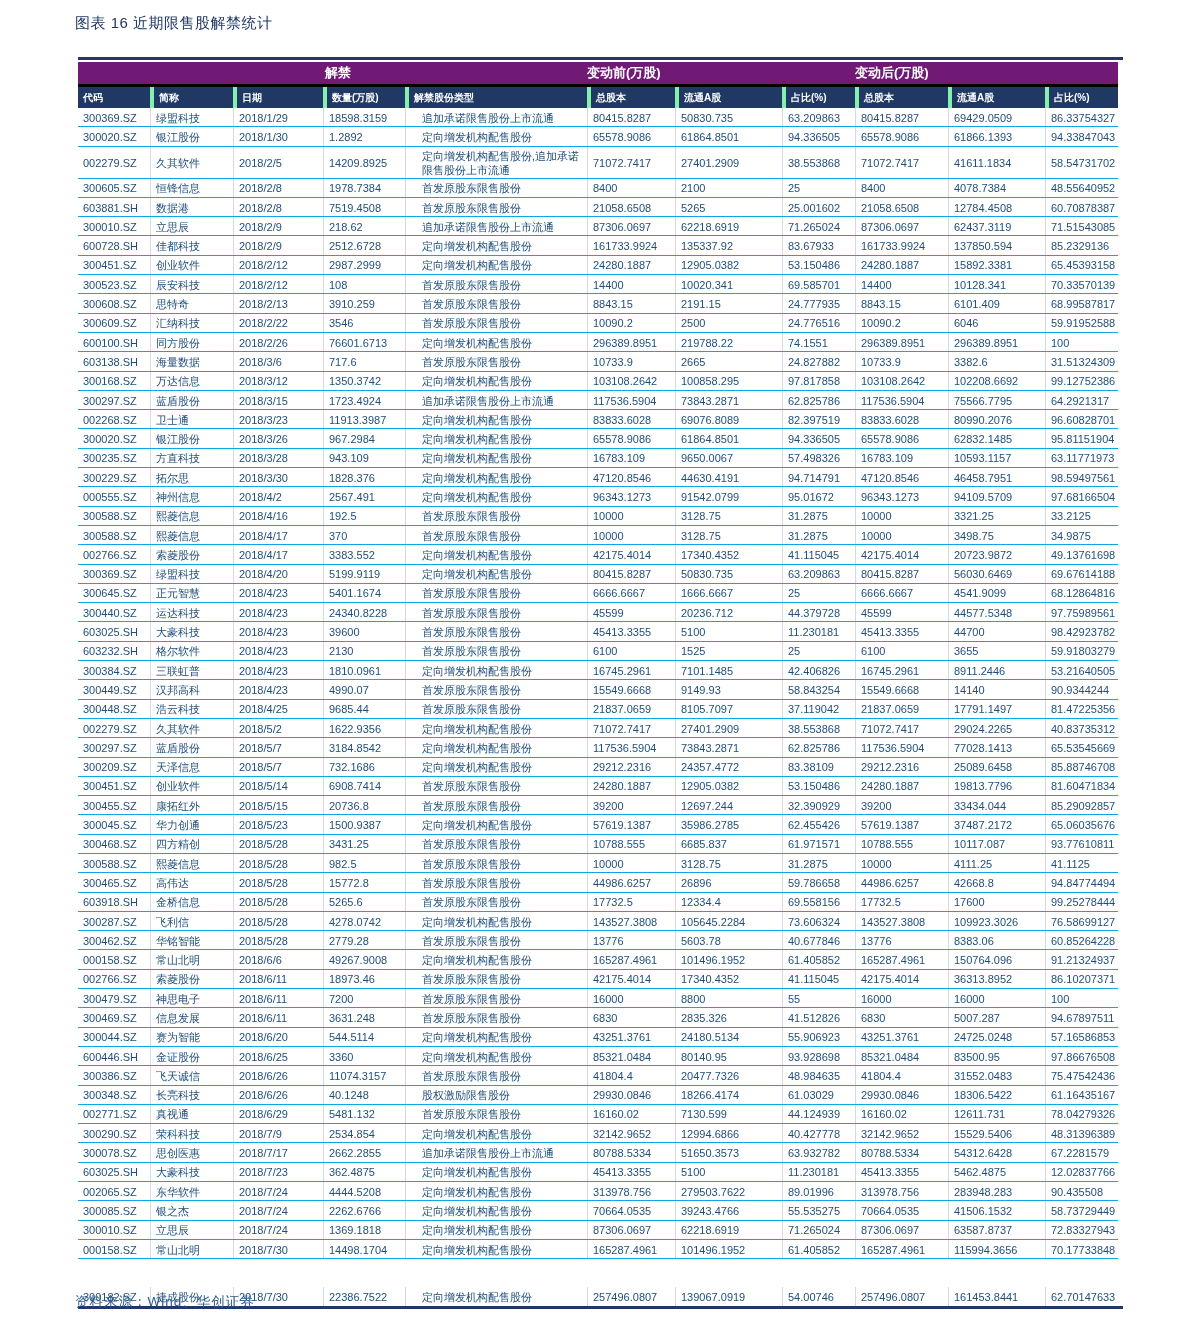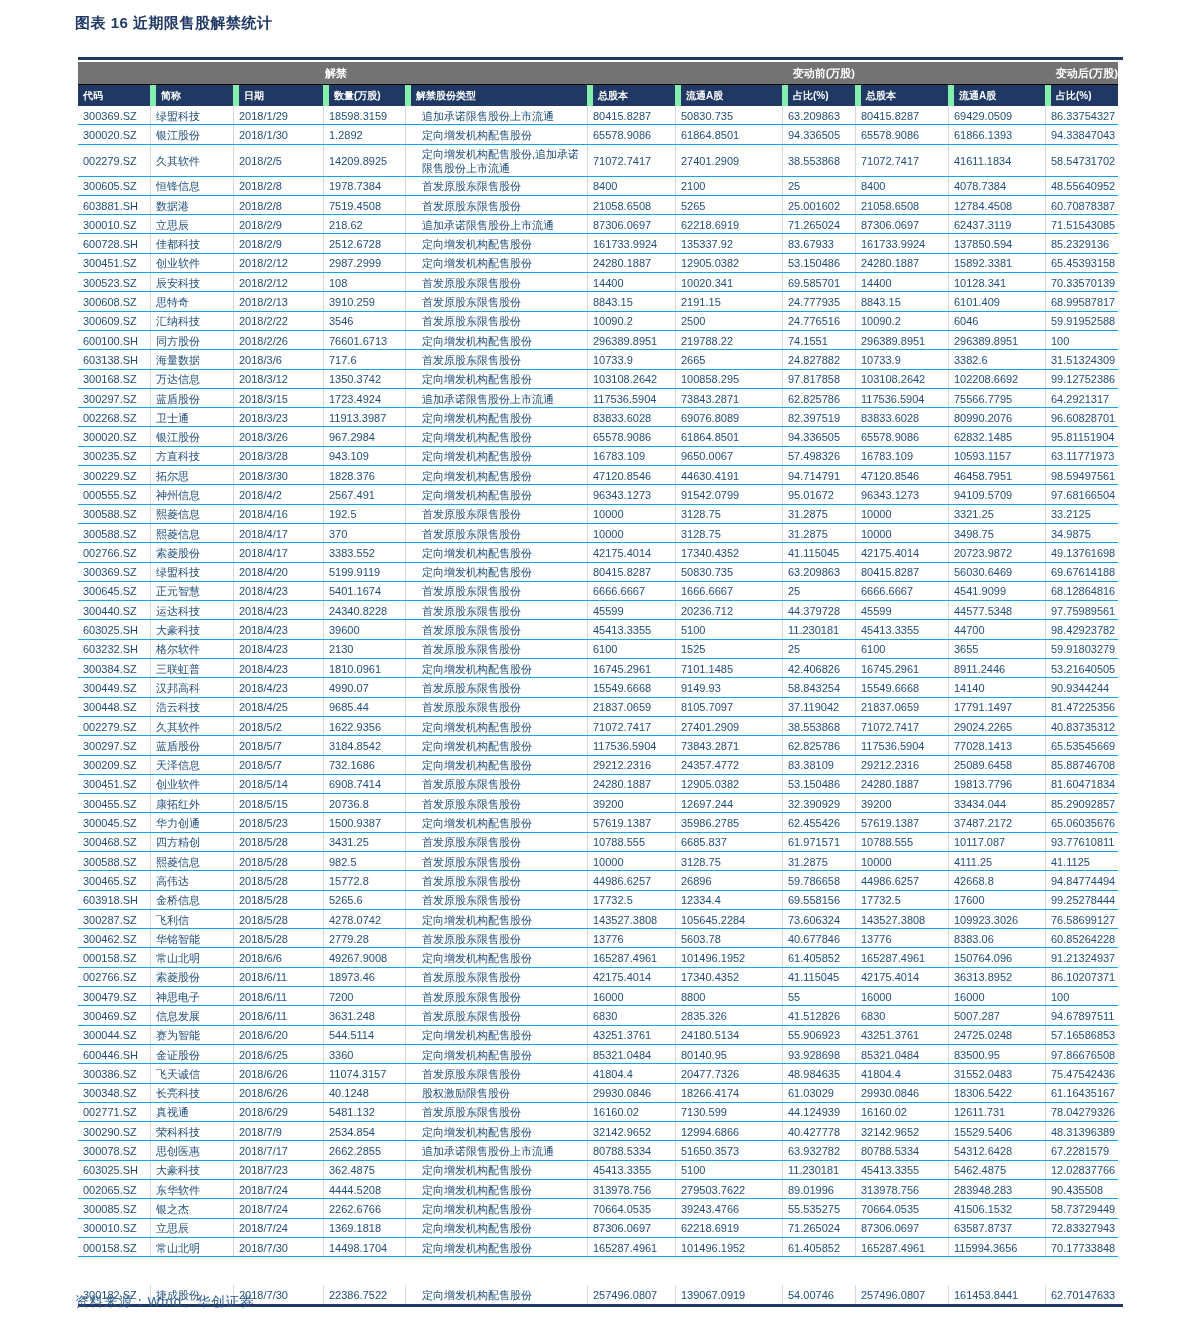--- a/index.html
+++ b/index.html
@@ -5,49 +5,49 @@
   html,body{margin:0;padding:0;background:#ffffff;}
   body{
     position:relative;
     width:1191px;height:1329px;
     font-family:"Liberation Sans","DejaVu Sans",sans-serif;
     color:#1f4e7a;
     overflow:hidden;
   }
   .figure-title{
     position:absolute;left:75px;top:14px;
-    font-size:15px;font-weight:bold;color:#1f3864;
+    font-size:15px;font-weight:normal;color:#1f3864;
     letter-spacing:0.5px;
   }
   .table-wrap{
     position:absolute;left:78px;top:57px;width:1045px;
     border-top:3px solid #1f3864;
     border-bottom:3px solid #1f3864;
   }
   .tbl{width:1040px;margin-top:2px;}
   .group-row{
     display:grid;
     grid-template-columns:245px 264px 268px 263px;
-    background:#737373;color:#ffffff;
+    background:#701a75;color:#ffffff;
     height:22px;line-height:22px;
-    font-size:11px;font-weight:bold;
-    border-bottom:1px solid #000000;
+    font-size:13px;font-weight:bold;
+    border-bottom:3px solid #000000;
   }
-  .group-cell{text-align:right;white-space:nowrap;overflow:hidden;}
+  .group-cell{text-align:left;white-space:nowrap;overflow:hidden;}
   .group-cell:nth-child(2){text-align:left;padding-left:2px;}
   .header-row{
     display:grid;
     grid-template-columns:72px 83px 90px 82px 182px 88px 107px 73px 93px 97px 73px;
     background:#1f3864;color:#ffffff;
     height:21px;line-height:21px;
     font-size:10px;font-weight:bold;
   }
   .header-cell{
     padding-left:5px;white-space:nowrap;overflow:hidden;
-    border-left:6px solid #86efac;
+    border-left:4px solid #86efac;
   }
   .header-cell:first-child{border-left:none;}
   .tbody .trow{
     display:grid;
     grid-template-columns:72px 83px 90px 82px 182px 88px 107px 73px 93px 97px 73px;
     min-height:18.3px;
     border-bottom:1px solid #0ea5e9;
     background:#ffffff;
     font-size:11px;
   }

